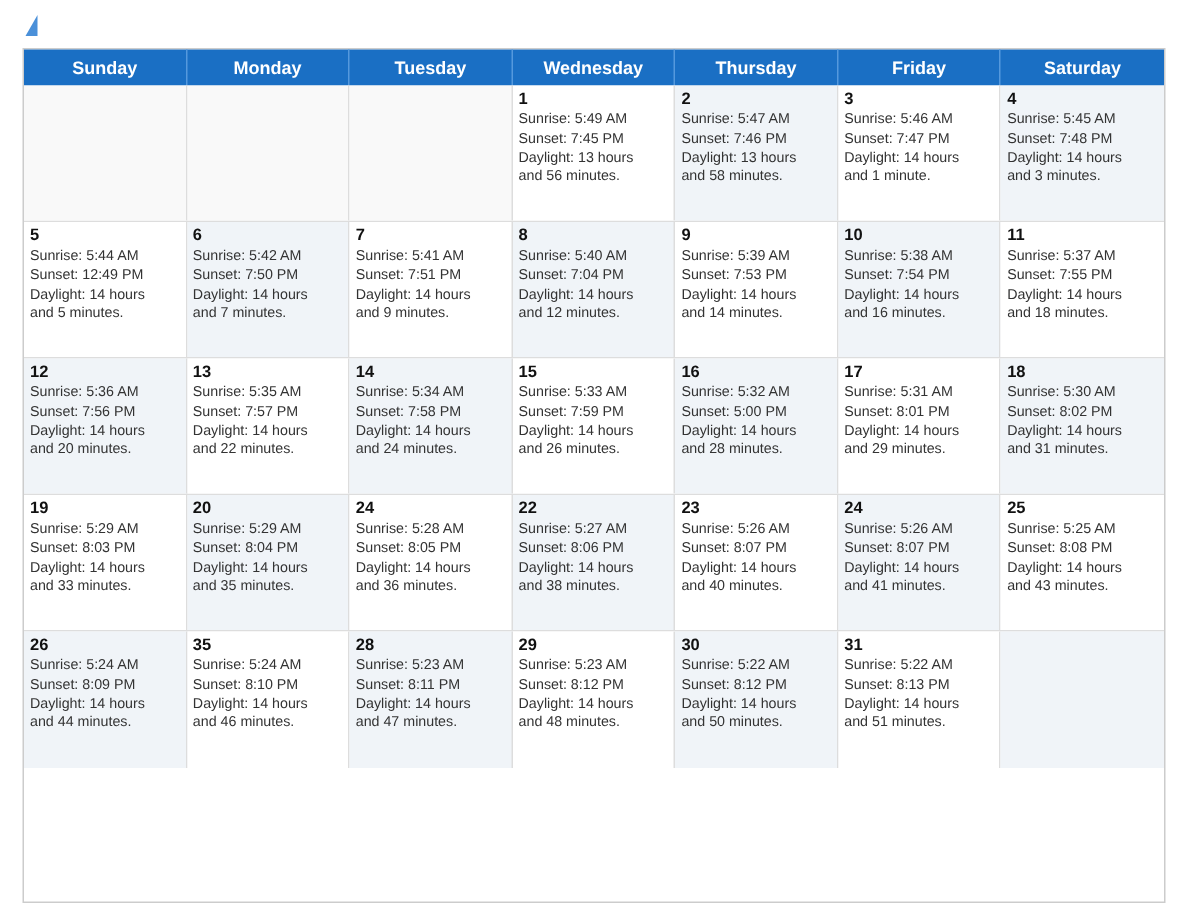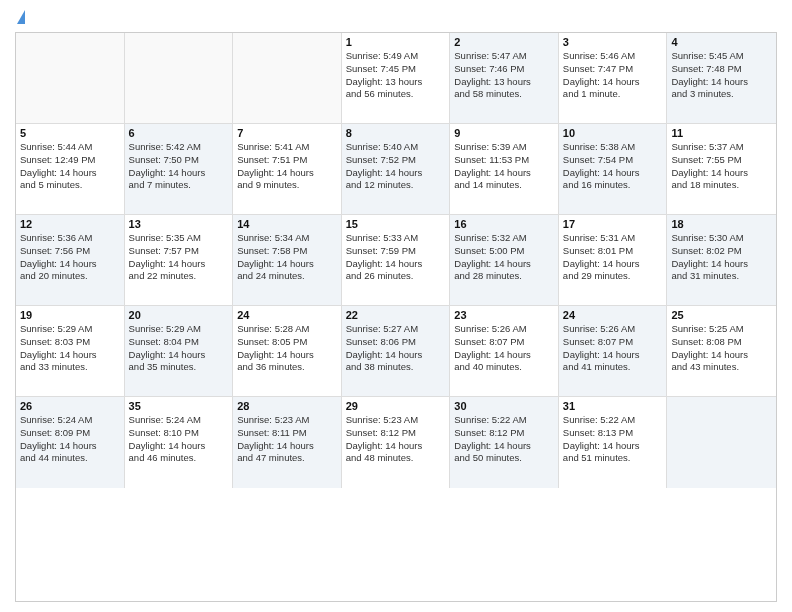--- a/index.html
+++ b/index.html
@@ -123,20 +123,29 @@
         <span class="logo-icon"></span>
       </div>
     </div>
     <div class="title-block">
       <div class="month-title"></div>
       <div class="location"></div>
     </div>
   </div>
 
   <div class="calendar">
+    <div class="cal-header" id="cal-header">
+        <div class="cal-header-cell">Sunday</div>
+        <div class="cal-header-cell">Monday</div>
+        <div class="cal-header-cell">Tuesday</div>
+        <div class="cal-header-cell">Wednesday</div>
+        <div class="cal-header-cell">Thursday</div>
+        <div class="cal-header-cell">Friday</div>
+        <div class="cal-header-cell">Saturday</div>
+      </div>
     <div class="cal-body" id="cal-body">
         <div class="cal-row">
           <div class="cal-cell empty"></div>
           <div class="cal-cell empty"></div>
           <div class="cal-cell empty"></div>
           <div class="cal-cell">
             <div class="day-num">1</div>
             <div class="cell-text">Sunrise: 5:49 AM</div>
             <div class="cell-text">Sunset: 7:45 PM</div>
             <div class="cell-text">Daylight: 13 hours</div>
@@ -182,28 +191,28 @@
           <div class="cal-cell">
             <div class="day-num">7</div>
             <div class="cell-text">Sunrise: 5:41 AM</div>
             <div class="cell-text">Sunset: 7:51 PM</div>
             <div class="cell-text">Daylight: 14 hours</div>
             <div class="cell-text">and 9 minutes.</div>
           </div>
           <div class="cal-cell shaded">
             <div class="day-num">8</div>
             <div class="cell-text">Sunrise: 5:40 AM</div>
-            <div class="cell-text">Sunset: 7:52 PM</div>
+            <div class="cell-text">Sunset: 7:04 PM</div>
             <div class="cell-text">Daylight: 14 hours</div>
             <div class="cell-text">and 12 minutes.</div>
           </div>
           <div class="cal-cell">
             <div class="day-num">9</div>
             <div class="cell-text">Sunrise: 5:39 AM</div>
-            <div class="cell-text">Sunset: 11:53 PM</div>
+            <div class="cell-text">Sunset: 7:53 PM</div>
             <div class="cell-text">Daylight: 14 hours</div>
             <div class="cell-text">and 14 minutes.</div>
           </div>
           <div class="cal-cell shaded">
             <div class="day-num">10</div>
             <div class="cell-text">Sunrise: 5:38 AM</div>
             <div class="cell-text">Sunset: 7:54 PM</div>
             <div class="cell-text">Daylight: 14 hours</div>
             <div class="cell-text">and 16 minutes.</div>
           </div>

